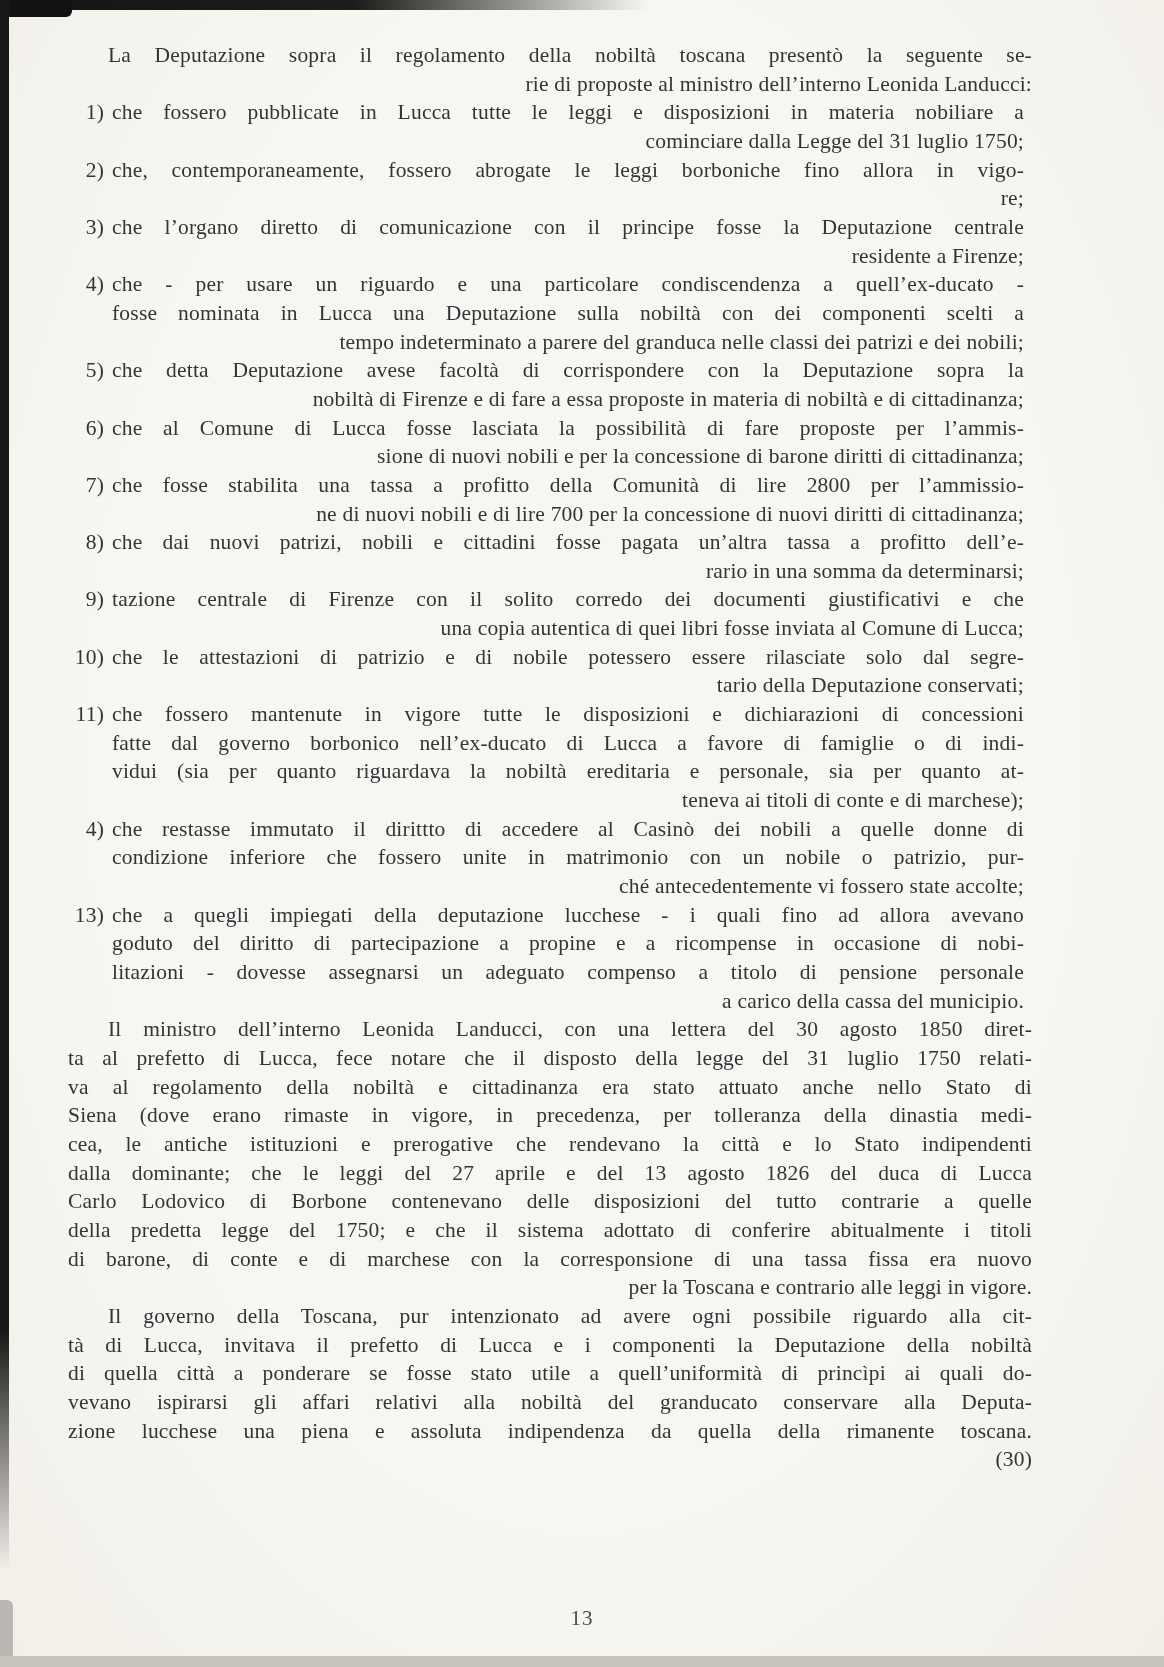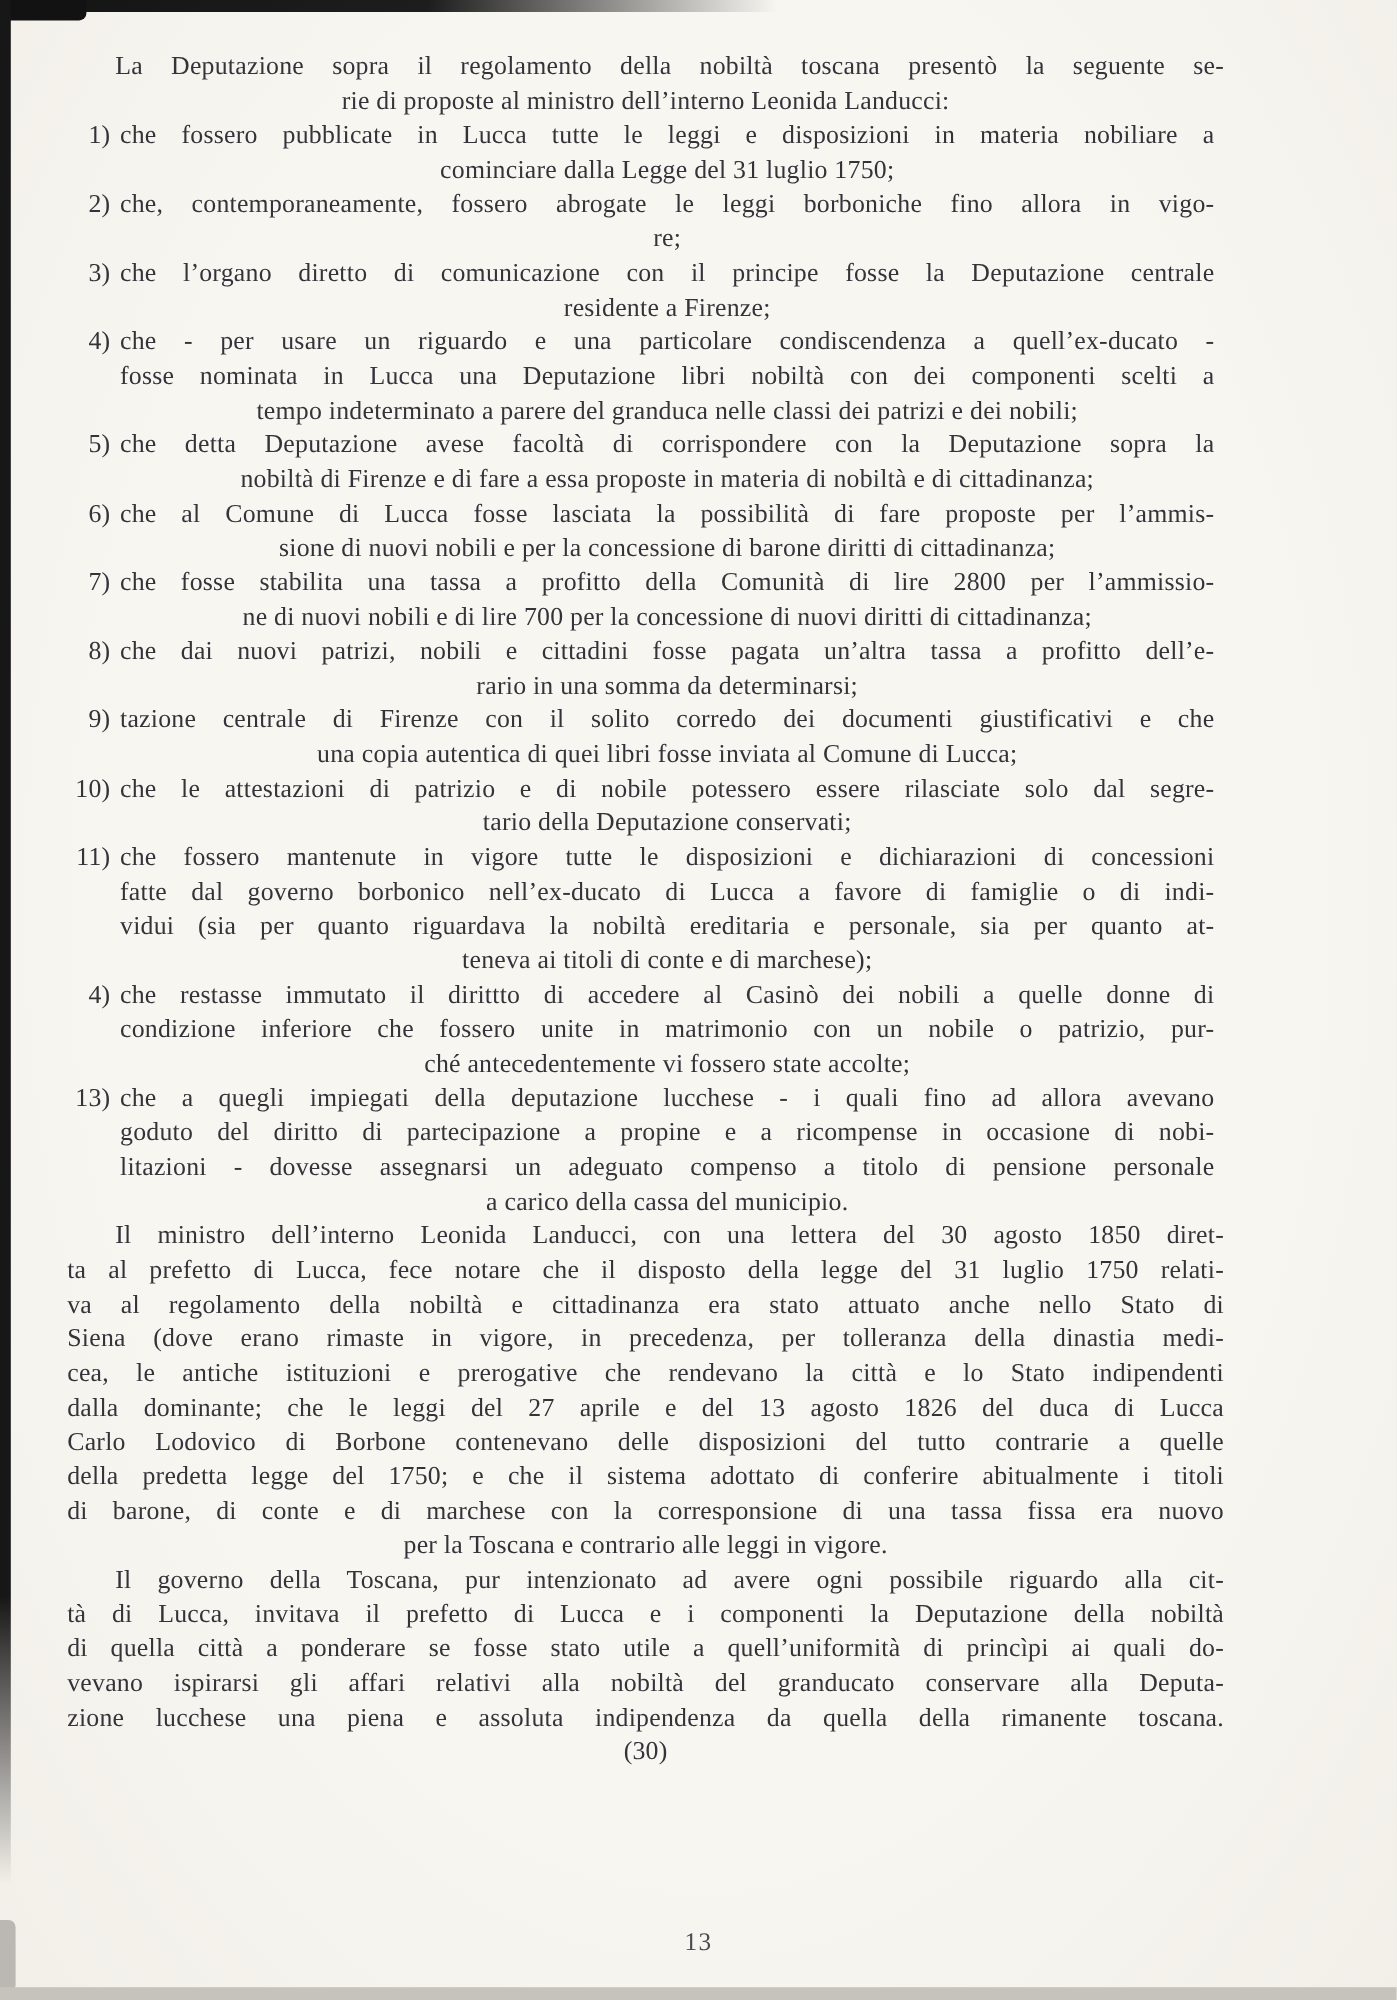--- a/index.html
+++ b/index.html
@@ -16,25 +16,25 @@
   
   .edge-top{position:absolute;left:0;top:0;width:648px;height:10px;
     background:linear-gradient(to right,#141414 0%,#1d1d1d 55%,rgba(29,29,29,0) 100%);}
   .edge-top-corner{position:absolute;left:0;top:0;width:72px;height:17px;background:#121212;border-bottom-right-radius:6px;}
   .edge-left{position:absolute;left:0;top:0;width:9px;height:1330px;background:#171717;}
   .edge-left-fade{position:absolute;left:0;top:1330px;width:9px;height:240px;
     background:linear-gradient(to bottom,#171717,rgba(23,23,23,0));}
   .mark-bottom-left{position:absolute;left:0;top:1600px;width:13px;height:60px;background:#8e8b86;opacity:.55;border-radius:0 6px 6px 0;}
   .edge-bottom{position:absolute;left:0;top:1656px;width:1164px;height:11px;background:#c6c3bc;}
   
-  .content{position:absolute;left:4px;top:41px;width:1078px;
+  .content{position:absolute;left:16px;top:41px;width:1078px;
     font-size:21.5px;line-height:28.65px;letter-spacing:.2px;}
   .para{margin-left:52px;width:964px;}
   .jl{text-align:justify;text-align-last:justify;}
-  .ll{text-align:center;}
+  .ll{text-align:right;}
   .fi{text-indent:40px;}
   .row{display:flex;margin-left:40px;width:976px;}
   .num{width:56px;flex:0 0 56px;text-align:right;padding-right:8px;box-sizing:border-box;}
   .txt{width:912px;flex:0 0 912px;}
   .pageno{position:absolute;left:0;top:1606px;width:1164px;text-align:center;
     font-size:21px;color:#4b4a54;letter-spacing:1px;}
 </style>
 </head>
 <body>
 
@@ -74,21 +74,21 @@
     <div class="txt">
             <div class="jl">che l’organo diretto di comunicazione con il principe fosse la Deputazione centrale</div>
             <div class="ll">residente a Firenze;</div>
           </div>
   </div>
 
   <div class="row">
     <div class="num">4)</div>
     <div class="txt">
             <div class="jl">che - per usare un riguardo e una particolare condiscendenza a quell’ex-ducato -</div>
-            <div class="jl">fosse nominata in Lucca una Deputazione libri nobiltà con dei componenti scelti a</div>
+            <div class="jl">fosse nominata in Lucca una Deputazione sulla nobiltà con dei componenti scelti a</div>
             <div class="ll">tempo indeterminato a parere del granduca nelle classi dei patrizi e dei nobili;</div>
           </div>
   </div>
 
   <div class="row">
     <div class="num">5)</div>
     <div class="txt">
             <div class="jl">che detta Deputazione avese facoltà di corrispondere con la Deputazione sopra la</div>
             <div class="ll">nobiltà di Firenze e di fare a essa proposte in materia di nobiltà e di cittadinanza;</div>
           </div>

